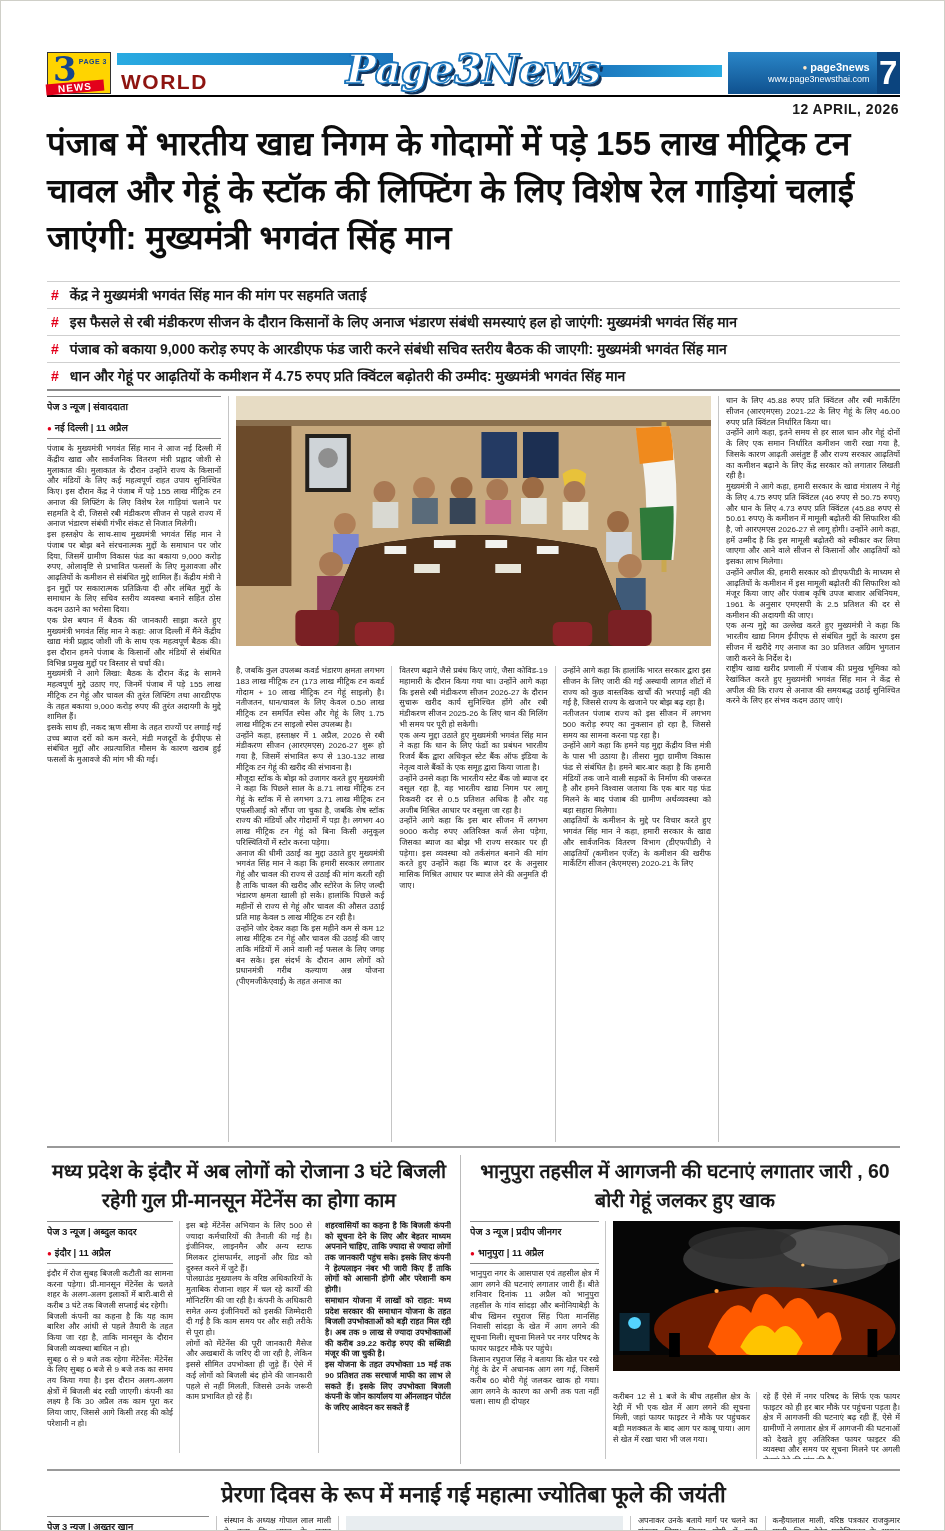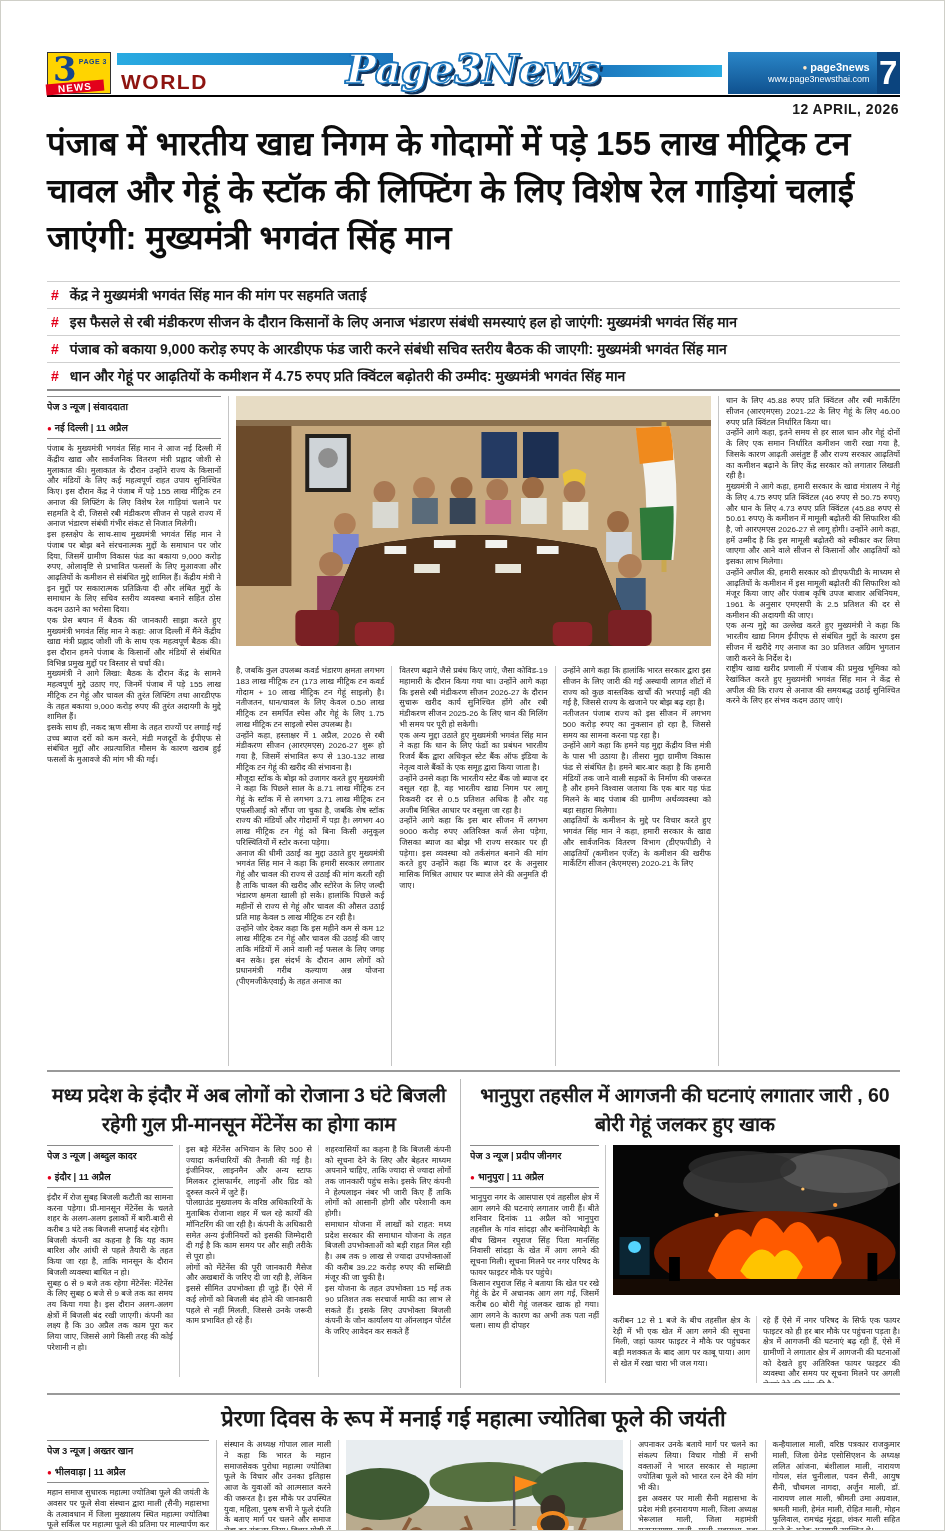--- a/index.html
+++ b/index.html
@@ -45,21 +45,21 @@
   .bullet{ display:flex; gap:11px; padding:4px 0 4px 4px; border-bottom:1px solid #cfcfcf;
     font-size:14px; font-weight:700; line-height:1.3; }
   .bullet:last-child{ border-bottom:2px solid #8a8a8a; }
   .bullet .hash{ color:#e3001b; font-weight:800; }
   .byline-block{ border-top:1.2px solid #8a8a8a; border-bottom:1.2px solid #8a8a8a;
     padding:3px 0 4px; margin-bottom:5px; }
   .byline{ font-size:9.5px; font-weight:700; }
   .dateline{ font-size:9.5px; font-weight:700; margin-top:8px; }
   .dateline .dot{ color:#e3001b; font-size:8px; margin-right:3px; }
   .bodytext{ font-size:8px; line-height:1.34; text-align:justify; white-space:pre-line; color:#1c1c1c; }
-  .lead-grid{ display:grid; grid-template-columns:181px 1fr 181px; height:676px;
+  .lead-grid{ display:grid; grid-template-columns:181px 1fr 181px; height:752px;
     overflow:hidden; margin-top:5px; border-bottom:2px solid #999; padding-bottom:4px; }
   .lead-c1{ padding-right:7px; overflow:hidden; }
   .lead-c5{ padding-left:7px; overflow:hidden; }
   .lead-mid{ border-left:1px solid #c5c5c5; border-right:1px solid #c5c5c5; padding:0 7px;
     display:flex; flex-direction:column; gap:20px; overflow:hidden; }
   .photo{ width:100%; }
   .photo svg{ display:block; width:100%; height:100%; }
   .lead-photo{ height:250px; }
   .mid-cols{ flex:1; display:flex; overflow:hidden; }
   .mid-col{ flex:1; padding:0 7px; border-right:1px solid #c5c5c5; overflow:hidden; }
@@ -67,21 +67,21 @@
   .mid-col:last-child{ border-right:none; padding-right:0; }
   
   .section2{ display:grid; grid-template-columns:1fr 1.06fr; margin-top:7px; height:316px;
     overflow:hidden; border-bottom:2px solid #999; padding-bottom:5px; }
   .art-h2{ font-size:19.5px; font-weight:800; text-align:center; line-height:1.45; margin:2px 0 7px; }
   .article-indore{ border-right:1px solid #bbb; padding-right:9px; overflow:hidden; }
   .article-bhanu{ padding-left:9px; overflow:hidden; }
   .indore-cols{ display:flex; height:232px; overflow:hidden; }
   .indore-col{ flex:1; padding:0 6px; border-right:1px solid #c5c5c5; overflow:hidden; }
   .indore-col:first-child{ padding-left:0; }
-  .indore-col:last-child{ border-right:none; padding-right:0; }
+  .indore-col:last-child{ border-right:none; padding-right:0;font-weight:bold; }
   .bhanu-body{ display:grid; grid-template-columns:136px 1fr; gap:7px; height:238px; overflow:hidden; }
   .bhanu-c1{ border-right:1px solid #c5c5c5; padding-right:6px; overflow:hidden; }
   .bhanu-right{ display:flex; flex-direction:column; gap:21px; overflow:hidden; }
   .fire-photo{ height:150px; }
   .bhanu-subcols{ flex:1; display:flex; overflow:hidden; }
   .bhanu-subcol{ flex:1; padding:0 6px; border-right:1px solid #c5c5c5; overflow:hidden; }
   .bhanu-subcol:first-child{ padding-left:0; }
   .bhanu-subcol:last-child{ border-right:none; padding-right:0; }
   
   .section3{ margin-top:7px; }

